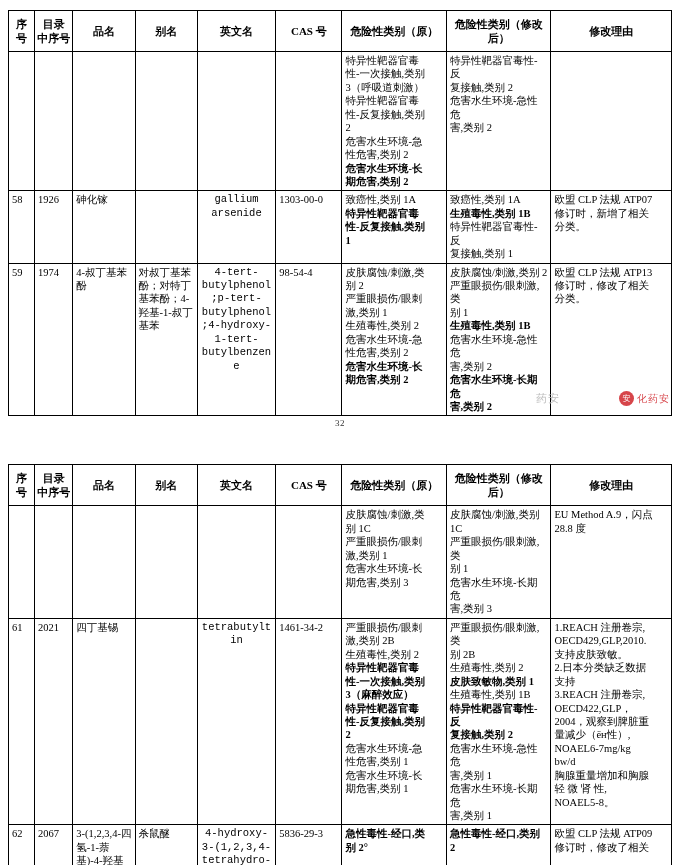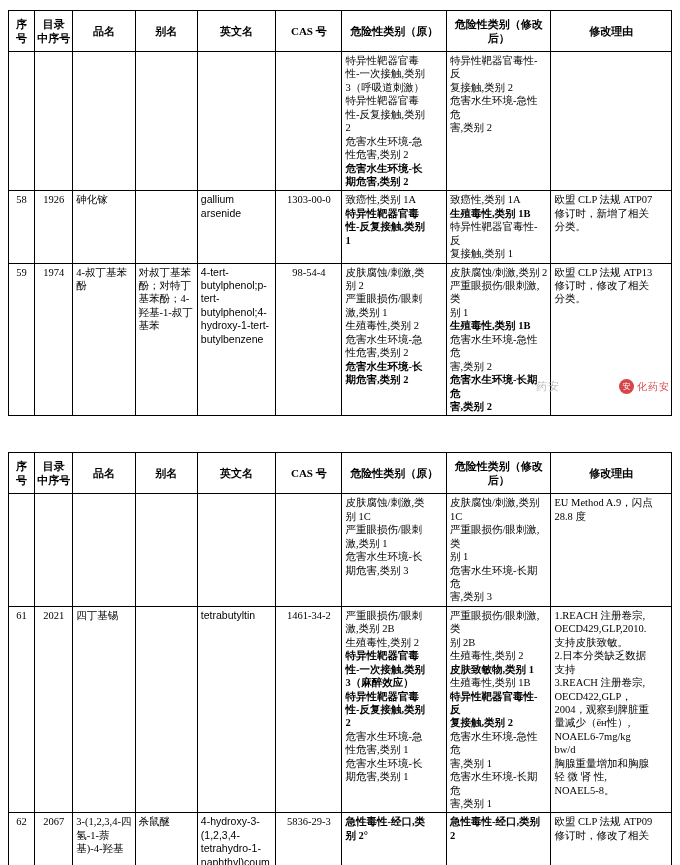--- a/index.html
+++ b/index.html
@@ -44,24 +44,24 @@
   .c-seq   { width: 26px; }
   .c-idx   { width: 38px; }
   .c-name  { width: 62px; }
   .c-alias { width: 62px; }
   .c-en    { width: 78px; }
   .c-cas   { width: 66px; }
   .c-haz   { width: 104px; }
   .c-haz2  { width: 104px; }
   .c-reason{ width: 120px; }
 
-  td.center { text-align: center; vertical-align: middle; }
+  td.center { vertical-align: middle; }
   td.mid { vertical-align: middle; }
   .b { font-weight: bold; }
-  .en { font-family: Liberation Sans, sans-serif; font-style: normal; }
+  .en { font-family: Liberation Mono, monospace; font-style: normal; text-align: center; }
   .cellline { display: block; }
   .pagenum {
     text-align: center;
     font-size: 9px;
     color: #333;
     margin-top: 2px;
     letter-spacing: 0.5px;
   }
   .gap {
     height: 18px;
@@ -224,20 +224,21 @@
             <span class="cellline b">害,类别 2</span>
           </td>
           <td class="">
             <span class="cellline">欧盟 CLP 法规 ATP13</span>
             <span class="cellline">修订时，修改了相关</span>
             <span class="cellline">分类。</span>
           </td>
         </tr>
       </tbody>
   </table>
+  <div class="pagenum">32</div>
   <div class="wm-faint">药安</div>
   <div class="watermark">
     <span class="wm-circle">安</span>
     <span class="wm-text">化药安</span>
   </div>
 </div>
 
 <div class="gap"></div>
 
 <div class="page page-2">

